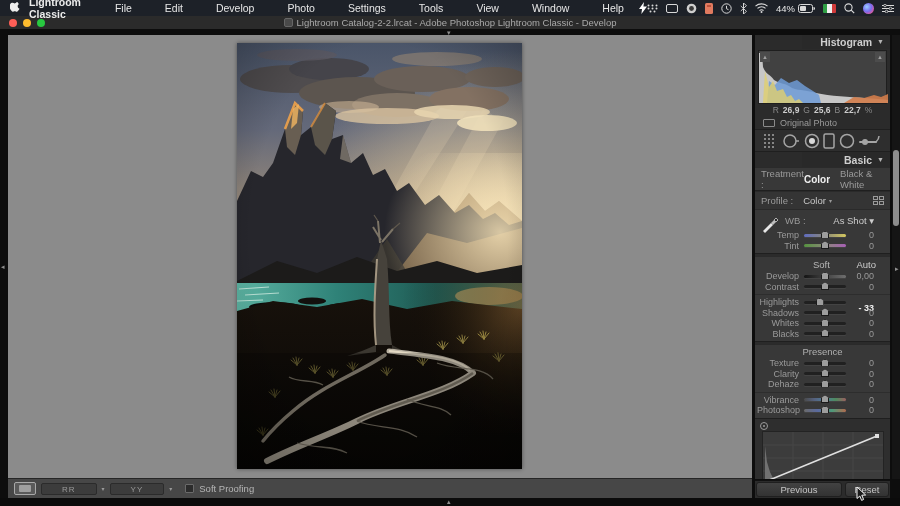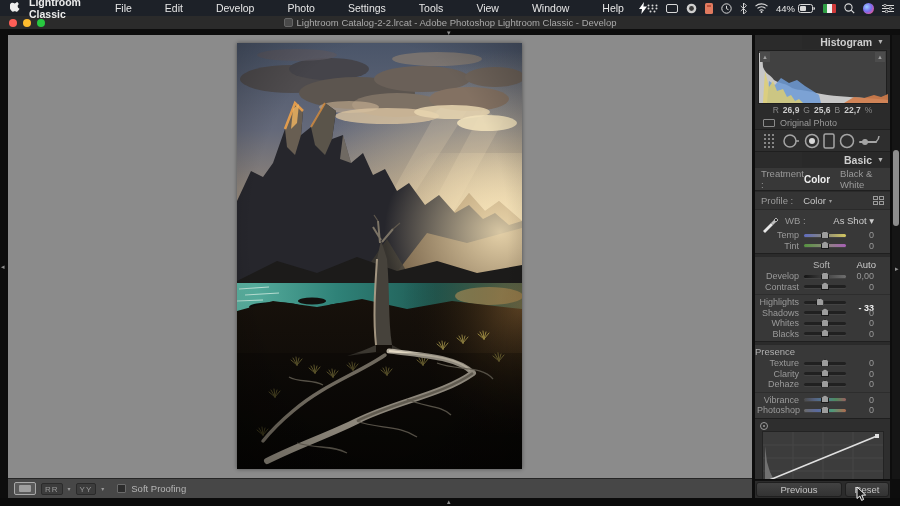--- a/index.html
+++ b/index.html
@@ -41,21 +41,21 @@
   .photo { position:absolute; left:229px; top:8px; width:285px; height:426px; background:#20242a;
     box-shadow:0 0 4px rgba(0,0,0,0.45); }
   .photo svg { display:block; width:285px; height:426px; }
 
   
   .devbar { position:absolute; left:8px; top:478px; width:744px; height:20px; background:#474747;
     border-top:1px solid #262626; display:flex; align-items:center; padding-left:6px; gap:5px; }
   .loupe-btn { width:22px; height:13px; border:1px solid #a9a9a9; border-radius:2px; background:#5a5a5a;
     display:flex; align-items:center; justify-content:center; }
   .loupe-btn i { display:block; width:12px; height:7px; background:#9f9f9f; border-radius:1px; }
-  .view-btn { height:12px; padding:0 3px; background:#3c3c3c; border:1px solid #2b2b2b; border-radius:2px;
+  .view-btn { height:12px; padding:0 20px; background:#3c3c3c; border:1px solid #2b2b2b; border-radius:2px;
     color:#9a9a9a; font-size:8px; line-height:11px; letter-spacing:1px; }
   .mini-caret { color:#9a9a9a; font-size:6px; }
   .sp-check { width:9px; height:9px; background:#2c2c2c; border:1px solid #6a6a6a; border-radius:1px; margin-left:8px; }
   .sp-label { font-size:9.5px; color:#b5b5b5; }
 
   
   .rightcol { position:absolute; left:753px; top:29px; width:147px; height:469px; background:#0d0d0d; }
   .panelbody { position:absolute; left:2px; top:5px; width:135px; height:445px; background:#2b2b2b;
     overflow:hidden; color:#9c9c9c; font-size:9.5px; }
   .phead { height:15px; display:flex; align-items:center; justify-content:flex-end; gap:5px;
@@ -101,21 +101,21 @@
   .strack.vib  { background:linear-gradient(90deg,#4a4a4a,#55617e,#4e7e9a,#4e8a5f,#9a5f5f); }
   .strack.sat  { background:linear-gradient(90deg,#6a6a6a,#5a6aa0,#4e9a7a,#b06a4e); }
   .sthumb { position:absolute; top:-3px; width:8px; height:8px; background:#9d9d9d;
     border:1px solid #1a1a1a; transform:translateX(-50%);
     clip-path:polygon(50% 0,100% 38%,100% 100%,0 100%,0 38%); }
   .svalue { width:28px; text-align:right; color:#9a9a9a; font-size:9px; }
   .svalue.mod { color:#efefef; font-weight:bold;margin-top:11px; }
 
   .tonehead { height:14px; display:flex; align-items:center; padding:0 14px 0 58px; }
   .tonehead .tn { color:#b8b8b8; } .tonehead .auto { margin-left:auto; color:#cdcdcd; }
-  .preshead { height:13px; display:flex; align-items:center; color:#b0b0b0; }
+  .preshead { height:13px; display:flex; align-items:center; justify-content:center; color:#b0b0b0; }
   .subdiv { height:3px; border-bottom:1px solid #2d2d2d; margin-bottom:2px; }
   .gap2 { height:2px; }
 
   .tcarea { position:relative; height:67px; background:#2e2e2e; }
   .tat { position:absolute; left:5px; top:3px; width:8px; height:8px; border:1.5px solid #9a9a9a;
     border-radius:50%; }
   .tat::after{ content:""; position:absolute; left:2px; top:2px; width:2px; height:2px; background:#9a9a9a; border-radius:50%; }
   .tcbox { position:absolute; left:7px; top:12px; width:122px; height:54px; background:#3c3c3c;
     border:1px solid #232323; }
   .tcbox svg { display:block; width:120px; height:52px; }

